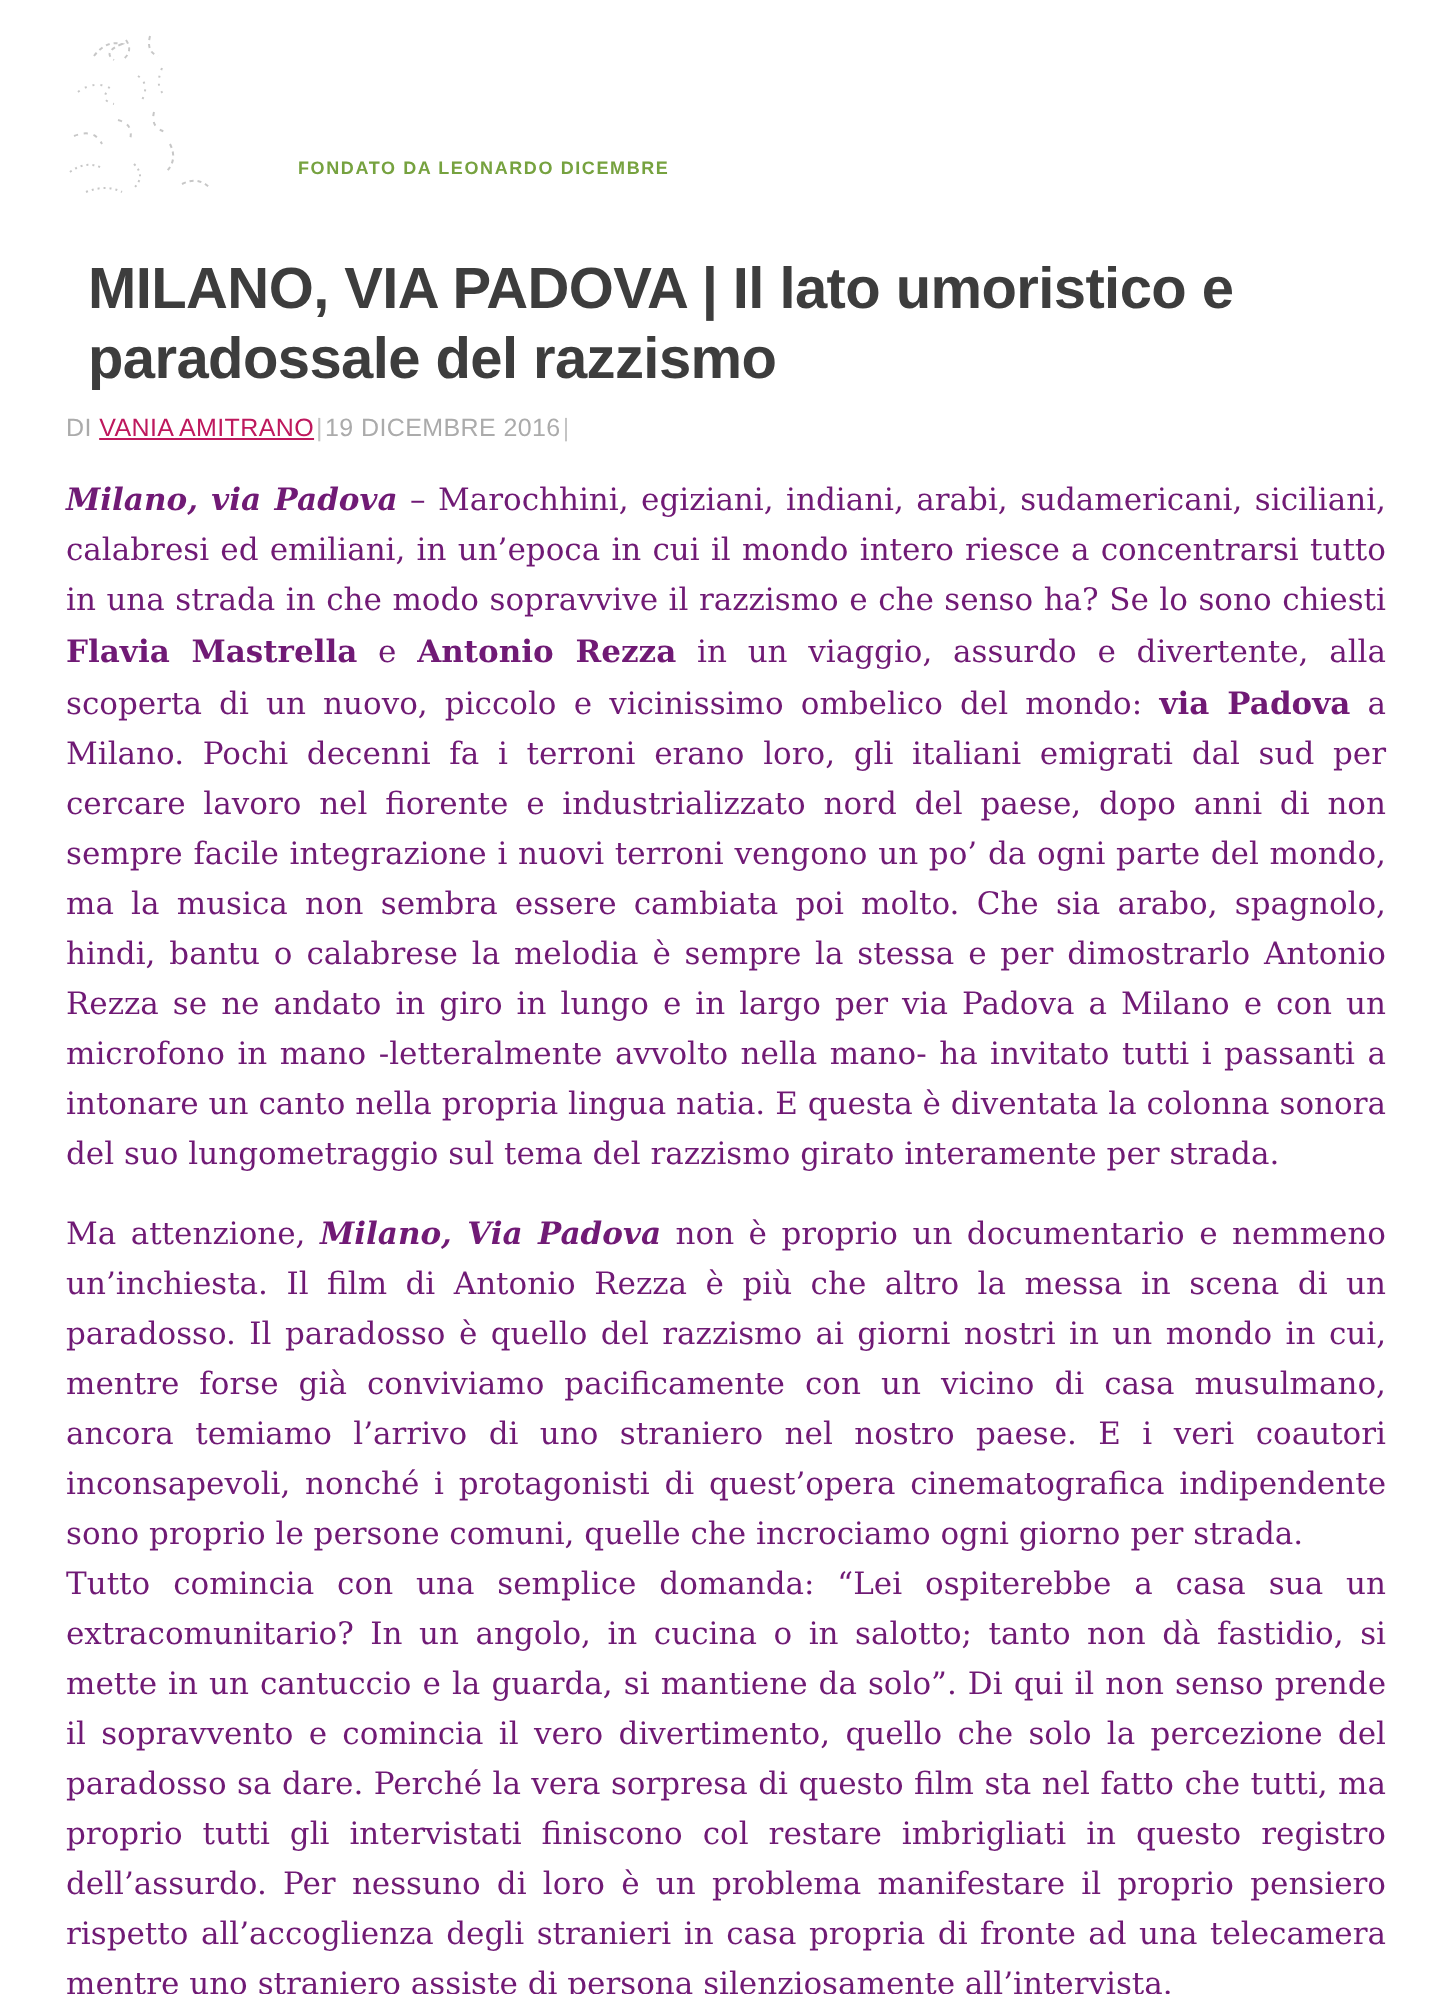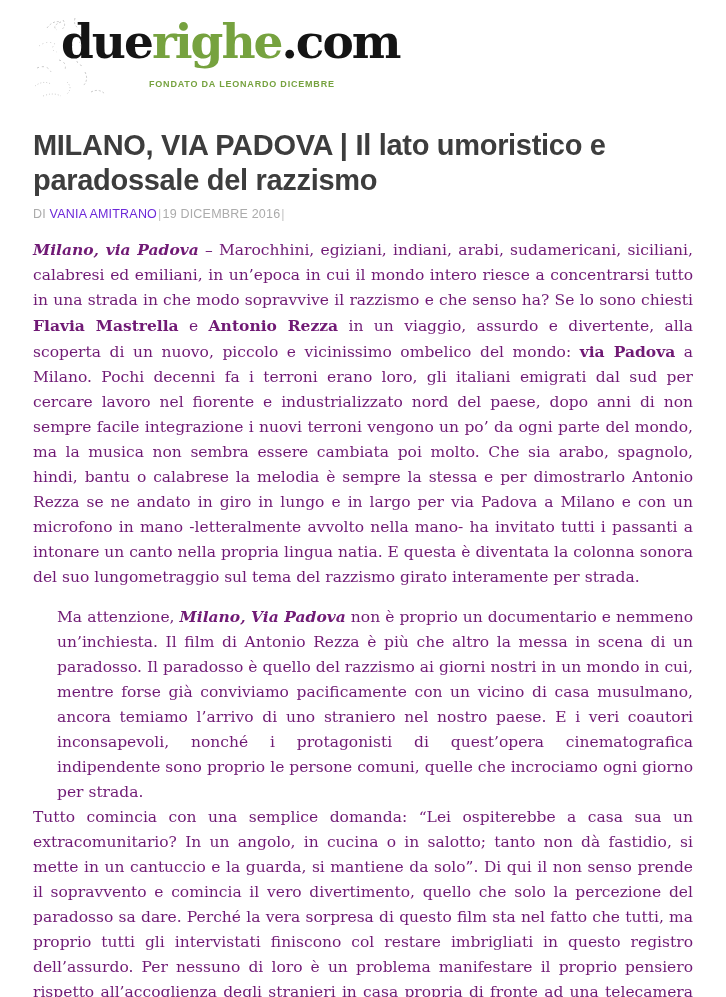--- a/index.html
+++ b/index.html
@@ -12,48 +12,47 @@
   .logo-text{position:absolute;left:28px;top:8px;white-space:nowrap;
              font-family:"DejaVu Serif",serif;font-weight:bold;
              font-size:47px;letter-spacing:-2px;line-height:1;}
   .logo-due{color:#141414;}
   .logo-righe{color:#76a23f;}
   .logo-com{color:#141414;}
   .tagline{position:absolute;left:116px;top:69px;color:#76a23f;
            font-size:9px;font-weight:bold;letter-spacing:.8px;white-space:nowrap;}
 
   
-  h1{margin:22px 0 8px 0;font-size:29px;line-height:1.22;color:#3d3d3d;
+  h1{margin:22px 0 8px 11px;font-size:29px;line-height:1.22;color:#3d3d3d;
      font-weight:bold;letter-spacing:-.3px;font-family:"Liberation Sans",sans-serif;}
   .byline{font-size:12.5px;color:#ababab;letter-spacing:.2px;margin:0 0 4px 0;}
-  .byline a{color:#6d28d9;cursor:pointer;}
+  .byline a{color:#be185d;text-decoration:underline;cursor:pointer;}
   .byline .sep{color:#c4c4c4;padding:0 1px;}
 
   
   article{margin-top:16px;}
   .para{font-family:"DejaVu Serif",serif;font-size:15.5px;line-height:25px;
         text-align:justify;color:#701a75;margin:0;}
-  .para.gap{margin-top:14px;margin-left:24px;}
+  .para.gap{margin-top:14px;}
   .run-b{font-weight:bold;}
   .run-bi{font-weight:bold;font-style:italic;}
 </style>
 </head>
 <body>
 
 <div class="page">
 
   <header class="masthead">
     <svg class="scribble" width="120" height="96" viewBox="0 0 120 96" fill="none" stroke="#9a9a9a" stroke-width="1">
       <path d="M18 16 q6 -8 14 -6 q-10 4 -4 8 M34 8 q4 6 -2 10 M46 6 q-2 8 4 10" stroke-dasharray="2 2"></path>
       <path d="M10 34 q8 -6 16 -2 q-6 6 2 8 M40 26 q6 4 2 12 M52 22 q-4 10 2 14" stroke-dasharray="1 3"></path>
       <path d="M8 56 q10 -4 14 4 M30 48 q8 2 6 10 M48 44 q-2 8 6 10" stroke-dasharray="2 3"></path>
       <path d="M6 74 q8 -6 16 -2 M14 84 q10 -4 18 0 M38 70 q6 6 0 12" stroke-dasharray="1 2"></path>
       <path d="M56 60 q4 8 -2 14 M62 80 q8 -4 14 2" stroke-dasharray="2 2"></path>
     </svg>
-    <div class="logo-text"><span class="logo-due">due</span><span class="logo-righe">righe</span><span class="logo-com">.com</span></div>
     <div class="tagline">FONDATO DA LEONARDO DICEMBRE</div>
   </header>
 
   <h1>MILANO, VIA PADOVA | Il lato umoristico e paradossale del razzismo</h1>
 
   <div class="byline"><span>DI </span><a>VANIA AMITRANO</a><span class="sep">|</span><span>19 DICEMBRE 2016</span><span class="sep">|</span>
   </div>
 
   <article>
       <p class="para"><span class="run-bi">Milano, via Padova</span><span> – Marochhini, egiziani, indiani, arabi, sudamericani, siciliani, calabresi ed emiliani, in un’epoca in cui il mondo intero riesce a concentrarsi tutto in una strada in che modo sopravvive il razzismo e che senso ha? Se lo sono chiesti </span><span class="run-b">Flavia Mastrella</span><span> e </span><span class="run-b">Antonio Rezza</span><span> in un viaggio, assurdo e divertente, alla scoperta di un nuovo, piccolo e vicinissimo ombelico del mondo: </span><span class="run-b">via Padova</span><span> a Milano. Pochi decenni fa i terroni erano loro, gli italiani emigrati dal sud per cercare lavoro nel fiorente e industrializzato nord del paese, dopo anni di non sempre facile integrazione i nuovi terroni vengono un po’ da ogni parte del mondo, ma la musica non sembra essere cambiata poi molto. Che sia arabo, spagnolo, hindi, bantu o calabrese la melodia è sempre la stessa e per dimostrarlo Antonio Rezza se ne andato in giro in lungo e in largo per via Padova a Milano e con un microfono in mano -letteralmente avvolto nella mano- ha invitato tutti i passanti a intonare un canto nella propria lingua natia. E questa è diventata la colonna sonora del suo lungometraggio sul tema del razzismo girato interamente per strada.</span></p>

